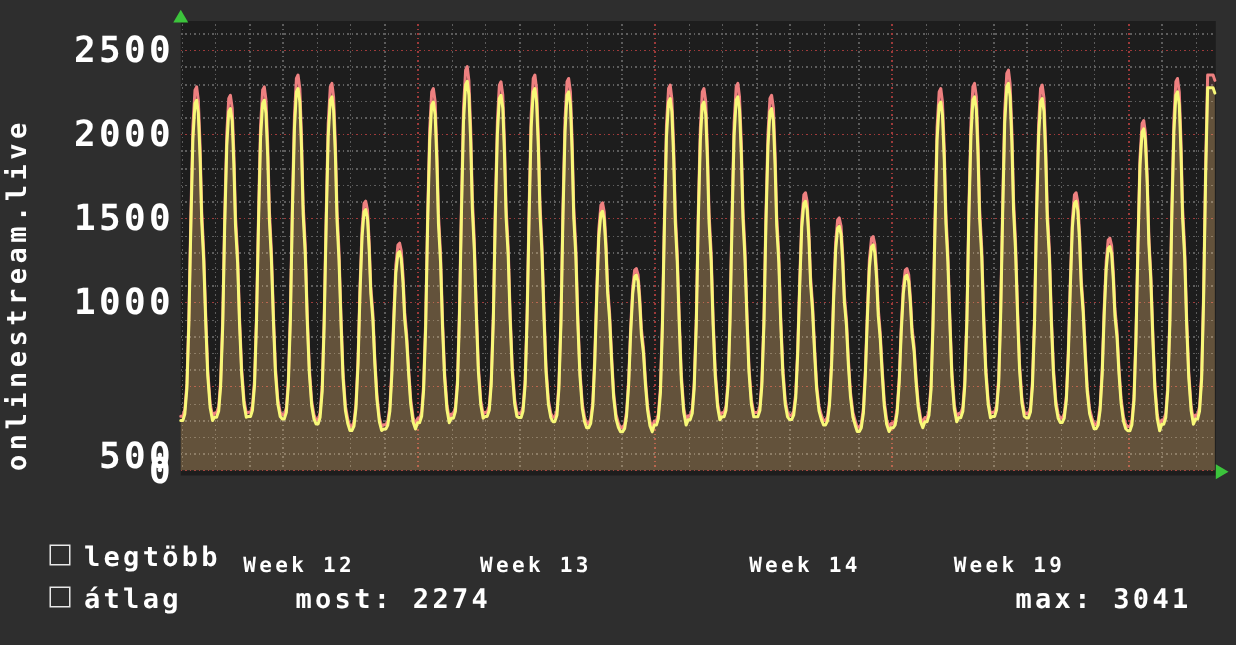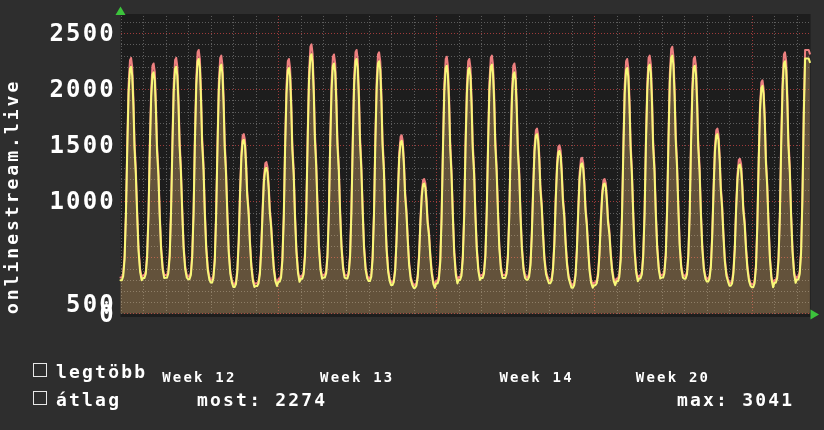--- a/index.html
+++ b/index.html
@@ -143,21 +143,21 @@
       <div class="ytick" style="top: 247px; margin-top: 47px;">500</div>
       <div class="ytick" style="top: 191px;">1000</div>
       <div class="ytick" style="top: 135px;">1500</div>
       <div class="ytick" style="top: 79px;">2000</div>
       <div class="ytick" style="top: 23px;">2500</div>
     </div>
   <div id="x-ticks">
       <div class="xtick" style="left: 199.425px;">Week 12</div>
       <div class="xtick" style="left: 357.275px;">Week 13</div>
       <div class="xtick" style="left: 515.125px; padding-left: 43px;">Week 14</div>
-      <div class="xtick" style="left: 672.975px;">Week 20</div>
+      <div class="xtick" style="left: 672.975px;">Week 19</div>
     </div>
 
   <div class="swatch" style="top:363px;"></div>
   <div class="txt legend-label" style="top:362px;">legtöbb</div>
 
   <div class="swatch" style="top:391px;"></div>
   <div class="txt legend-label" style="top:390px;">átlag</div>
 
   <div class="txt" style="left:197px;top:390px;">most: 2274</div>
   <div class="txt" style="left:677px;top:390px;">max: 3041</div>

